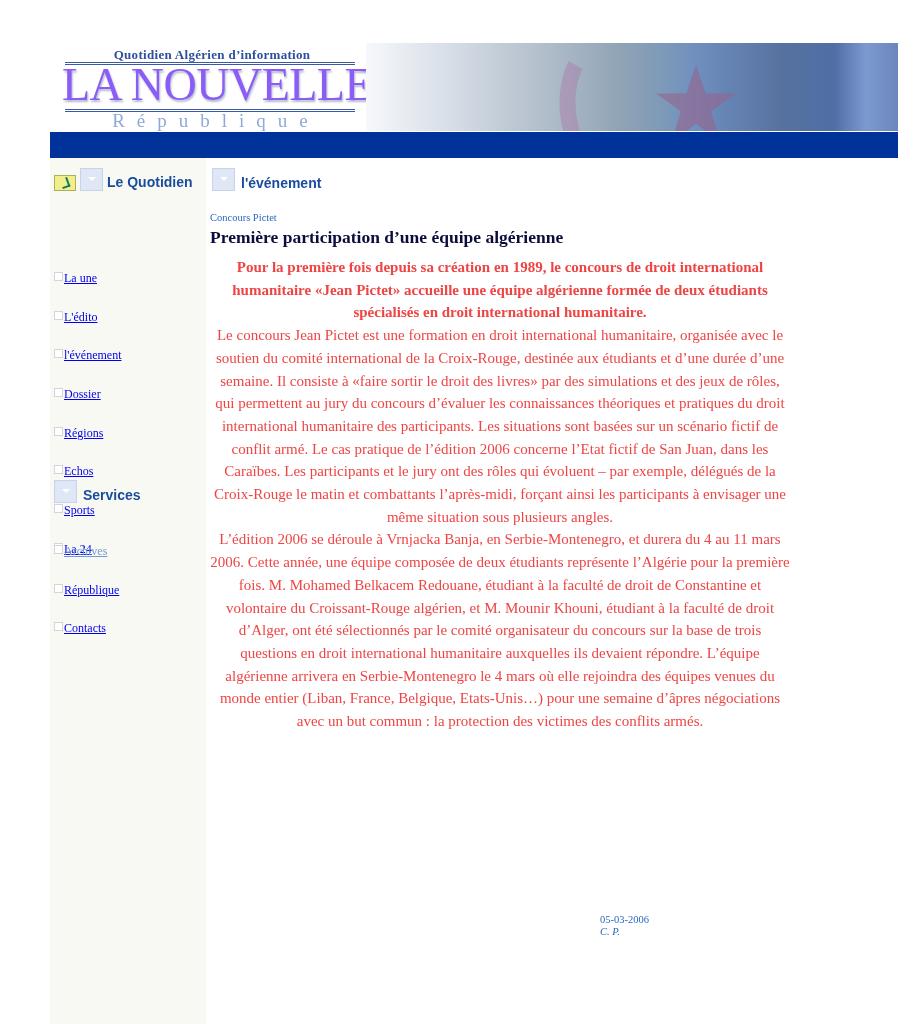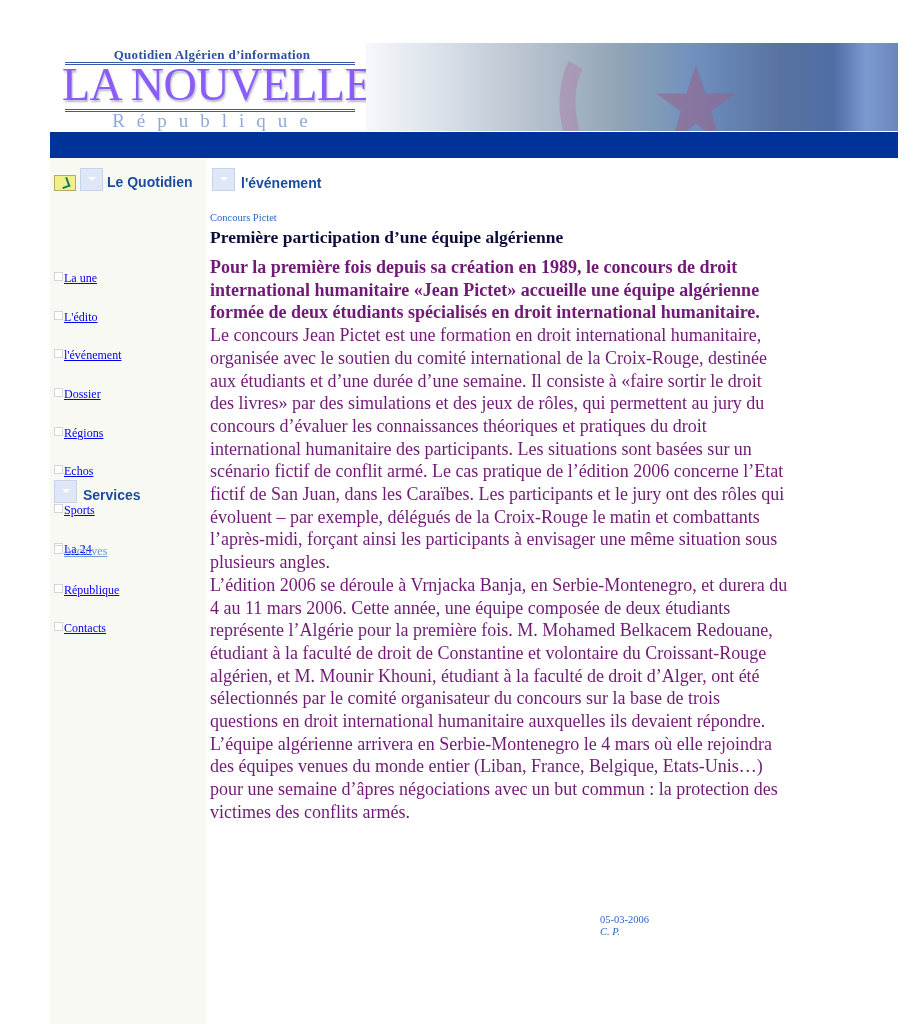--- a/index.html
+++ b/index.html
@@ -35,21 +35,21 @@
     .side-list a { color: #0000ee; text-decoration: underline; }
     .side-list a.visited { color: #6f9bd8; }
     .services-head { position: absolute; left: 4px; top: 322px; font-family: "Liberation Sans", sans-serif; font-weight: bold; font-size: 14px; color: #1a4c9e; }
 
     
     .main { position: absolute; left: 210px; top: 158px; width: 590px; }
     .section-head { position: absolute; left: 2px; top: 10px; font-family: "Liberation Sans", sans-serif; font-weight: bold; font-size: 14px; color: #1a4c9e; white-space: nowrap; }
     .section-head .dd-icon { margin-right: 6px; }
     .kicker { position: absolute; left: 0; top: 54px; font-size: 10.5px; color: #2a67c4; }
     .title { position: absolute; left: 0; top: 69px; font-size: 17.5px; font-weight: bold; color: #0c0c3c; white-space: nowrap; }
-    .body-text { position: absolute; left: 0; top: 98px; width: 580px; font-size: 18px; line-height: 22.7px; color: #701a75; }
+    .body-text { position: absolute; left: 0; top: 98px; width: 580px; font-size: 15px; line-height: 22.7px; color: #ef4444; text-align: center; }
     .chapeau { font-weight: bold; margin: 0; }
     .para { margin: 0; }
     .signoff { position: absolute; left: 600px; top: 914px; width: 182px; text-align: left; font-size: 10.5px; color: #2a67c4; line-height: 12px; }
     .signoff .author { font-style: italic; }
   </style>
 </head>
 <body>
 
 <div class="header">
   <div class="logo">

